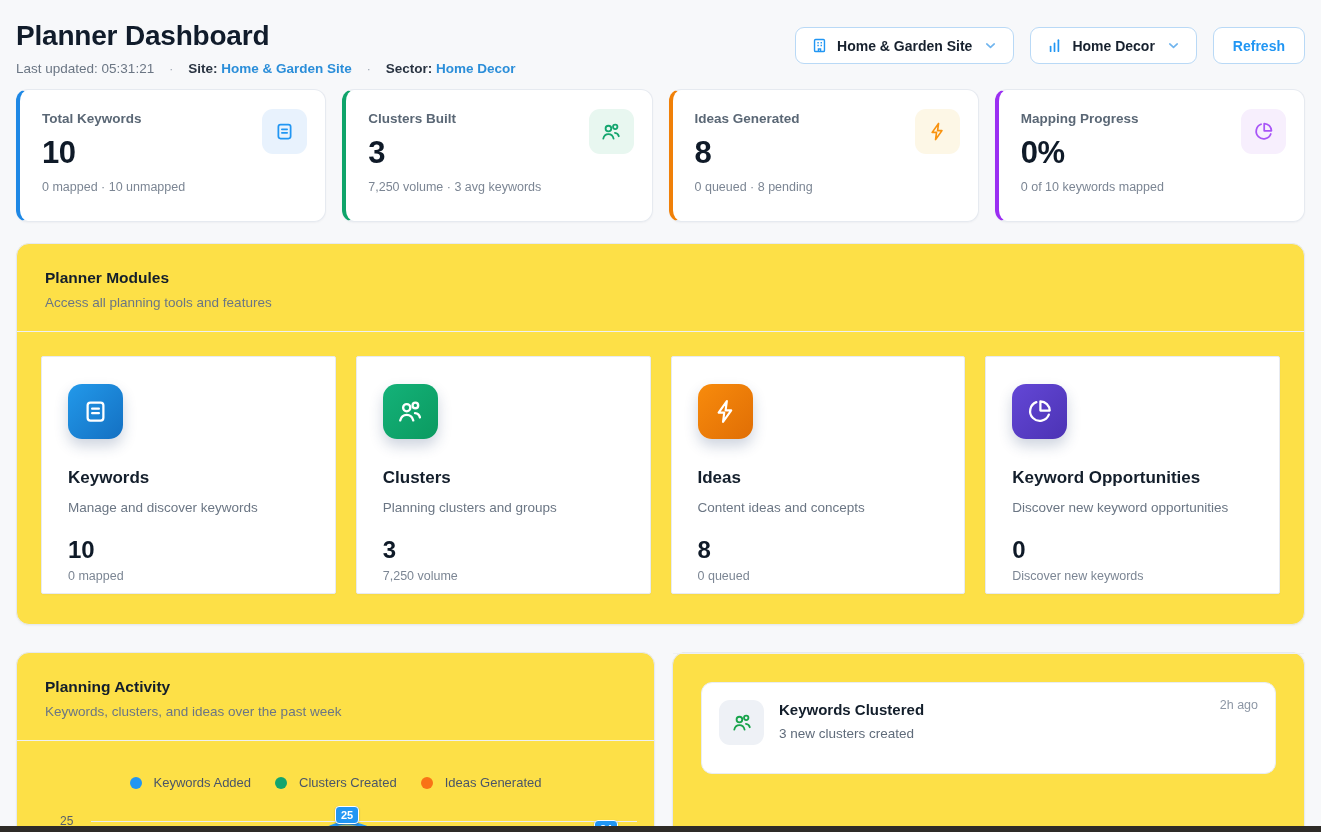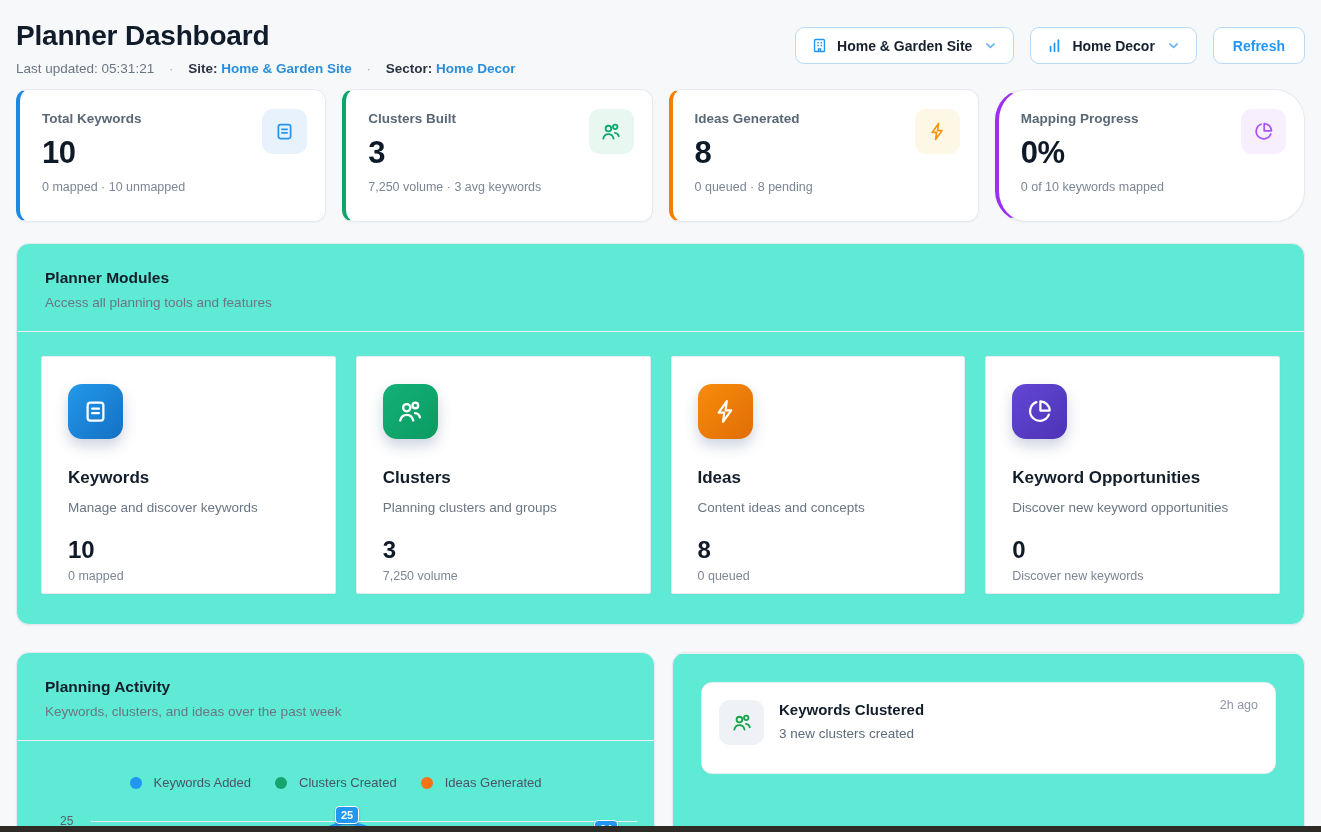--- a/index.html
+++ b/index.html
@@ -31,35 +31,35 @@
   
   .stats-row { display:flex; gap:16px; margin-top:13px; }
   .stat-card {
     flex:1; height:133px; background:#fff; border:1px solid #e6eaf0; border-radius:12px;
     border-left-width:4px; padding:21px 20px 0 22px; position:relative;
     box-shadow:0 1px 2px rgba(20,35,60,.04); cursor:pointer;
   }
   .stat-card.acc-blue   { border-left-color:#1e88e5; }
   .stat-card.acc-green  { border-left-color:#0ea46a; }
   .stat-card.acc-orange { border-left-color:#f08008; }
-  .stat-card.acc-purple { border-left-color:#9b2ff2;border-radius:31px; }
+  .stat-card.acc-purple { border-left-color:#9b2ff2; }
   .stat-label { font-size:13.5px; color:#5a6775; font-weight:600; }
   .stat-value { font-size:31px; font-weight:800; color:#0f1a28; margin-top:9px; letter-spacing:-.5px;}
   .stat-sub { font-size:12.5px; color:#7c8694; margin-top:9px; }
   .stat-iconbox {
     position:absolute; top:19px; right:18px; width:45px; height:45px; border-radius:11px;
     display:flex; align-items:center; justify-content:center;
   }
   .stat-iconbox.blue   { background:#e8f2fd; color:#2196f3; }
   .stat-iconbox.green  { background:#e8f7f0; color:#13a56e; }
   .stat-iconbox.yellow { background:#fdf7e6; color:#f9930f; }
   .stat-iconbox.purple { background:#f7effd; color:#a855f7; }
 
   
-  .panel { background:#5eead4; border:1px solid #e6eaf0; border-radius:13px; box-shadow:0 1px 2px rgba(20,35,60,.04); }
+  .panel { background:#fde047; border:1px solid #e6eaf0; border-radius:13px; box-shadow:0 1px 2px rgba(20,35,60,.04); }
   .modules-section { margin-top:21px; }
   .panel-head { padding:25px 28px 21px; }
   .panel-title { font-size:15.5px; font-weight:800; color:#131e2b; }
   .panel-sub { font-size:13.5px; color:#6b7684; margin-top:8px; }
   .panel-divider { border-top:1px solid #eef0f4; }
   .modules-grid { display:flex; gap:20px; padding:24px 24px 30px; }
   .module-card {
     flex:1; height:238px; background:#fff; border:1px solid #e8ebf1; border-radius:2px;
     padding:27px 26px; cursor:pointer; box-shadow:0 1px 2px rgba(20,35,60,.03);
   }

